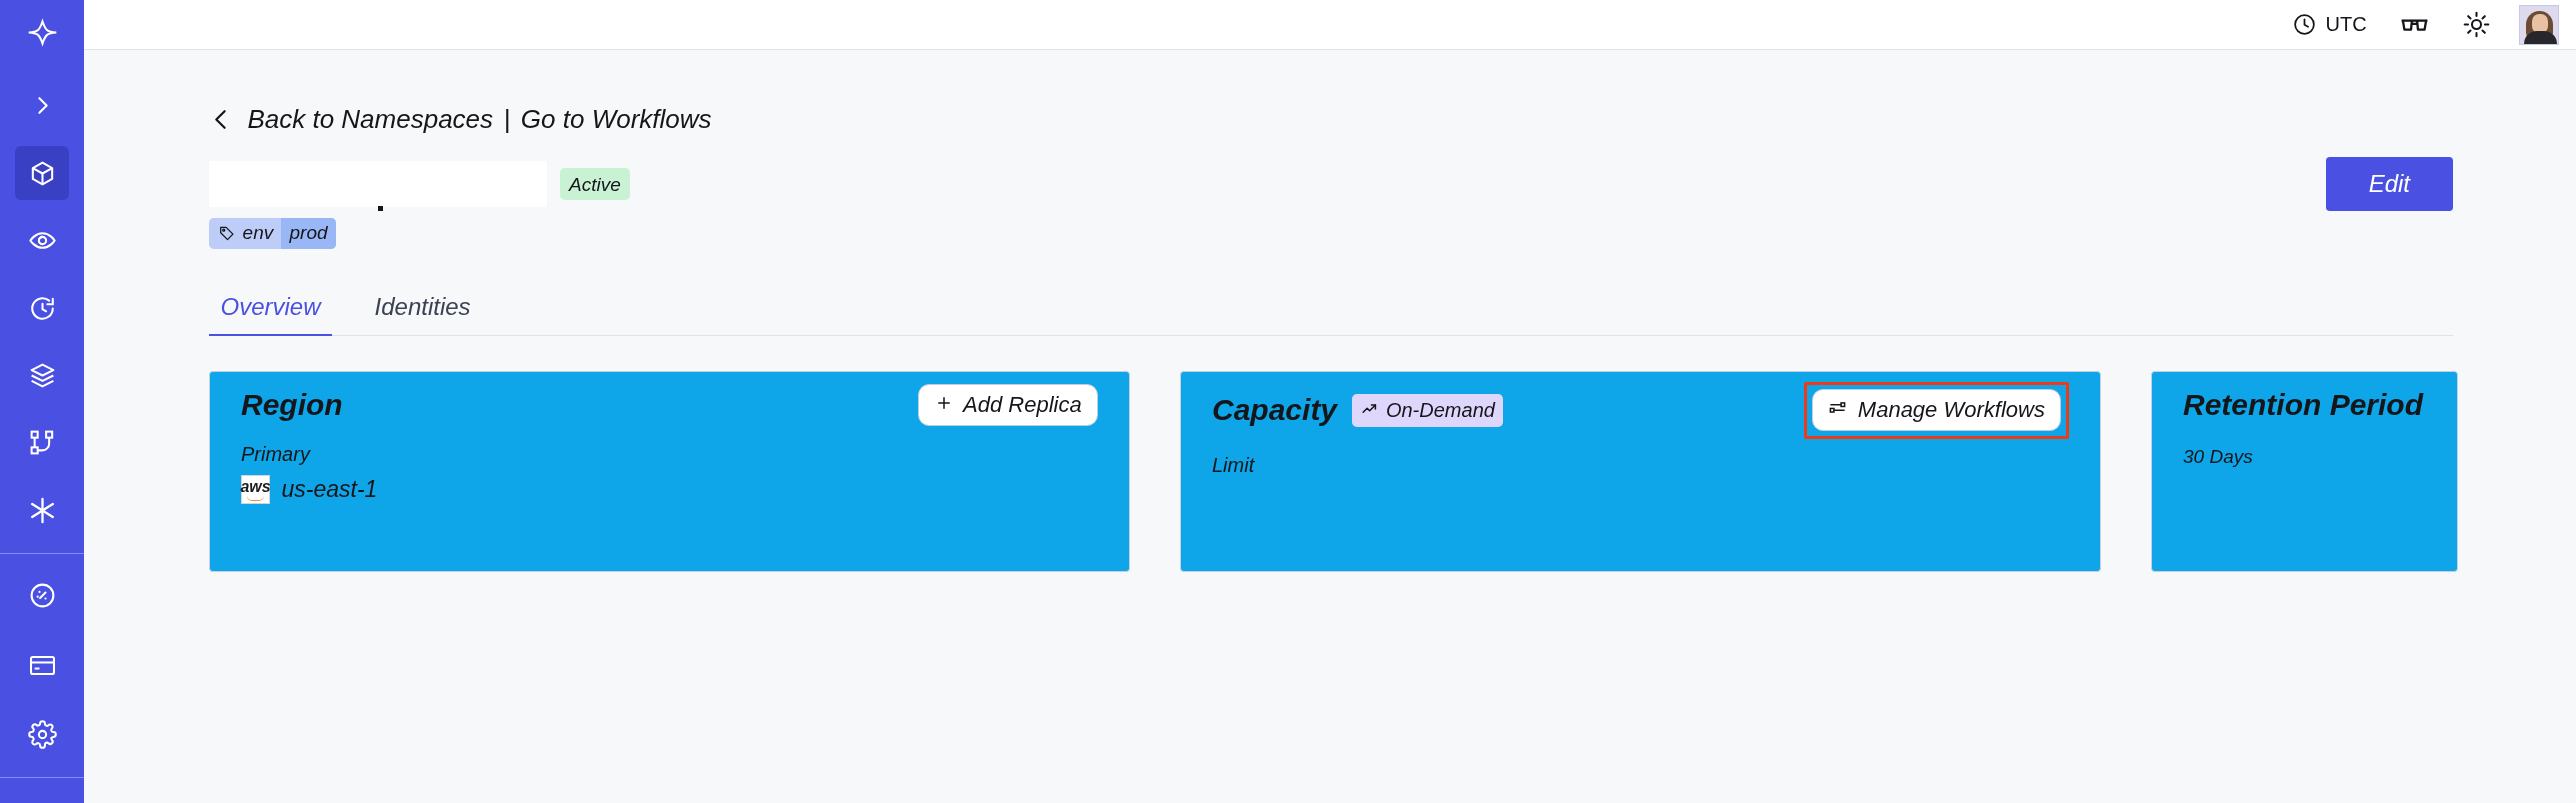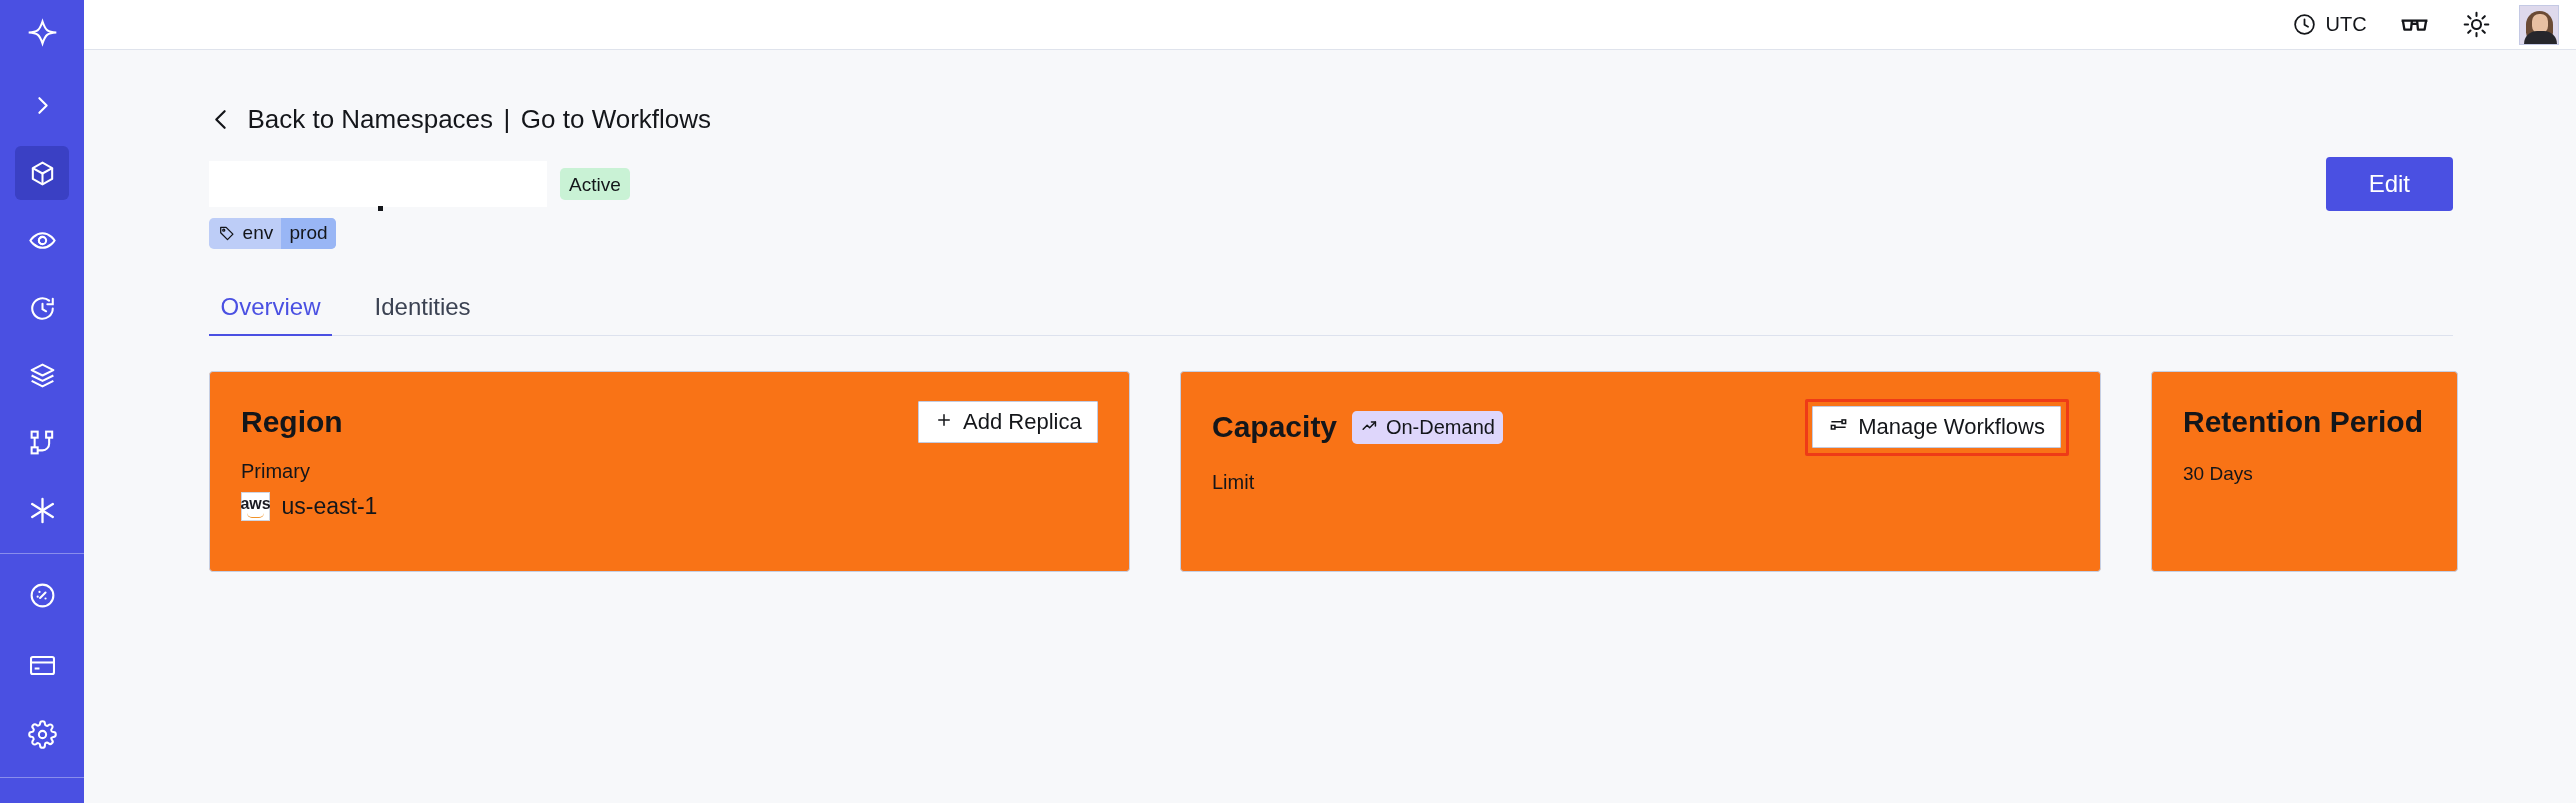--- a/index.html
+++ b/index.html
@@ -78,20 +78,21 @@
   #avatar .av-body {
     position: absolute; left: 3.8px; bottom: 0; width: 33px; height: 12.5px;
     background: #26262c; border-radius: 13.4px 13.4px 0 0;
   }
 
   
   #page {
     flex: 1 1 auto;
     padding: 0 123px 0 125px;
     overflow: hidden;
+    font-style: italic;
   }
 
   
   #breadcrumb {
     display: flex; align-items: center;
     margin-top: 54px;
     font-size: 26px; color: #14161a;
     gap: 0;
   }
   #breadcrumb .chev { margin-right: 13.4px; display:flex; align-items:center; }
@@ -174,41 +175,41 @@
     height: 2.9px; background: #4a50e2;
   }
 
   
   #cards {
     margin-top: 35px;
     display: flex; gap: 50px;
     align-items: stretch;
   }
   .card {
-    background: #f97316;
+    background: #0ea5e9;
     border: 1px solid #c6cfe3;
     border-radius: 3.8px;
     height: 201px;
-    padding: 27px 31px 0 31px;
+    padding: 10px 31px 0 31px;
     position: relative;
   }
   #card-region { flex: 0 0 921px; }
   #card-capacity { flex: 0 0 921px; }
   #card-retention { flex: 0 0 307px; }
   .card-head {
     display: flex; align-items: center; gap: 15.3px;
     min-height: 46px;
   }
   .card-title { font-size: 30px; font-weight: bold; color: #14161a; }
   .card-sub { font-size: 20px; color: #14161a; margin-top: 15.3px; }
   .card-val { font-size: 23px; color: #14161a; margin-top: 9.6px; display:flex; align-items:center; gap: 11.5px; }
   .card-action { margin-left: auto; }
   .btn-sm {
     display: flex; align-items: center; justify-content: center; gap: 10.5px;
-    background: #ffffff; border: 1px solid #c3cbe0; border-radius: 1px;
+    background: #ffffff; border: 1px solid #c3cbe0; border-radius: 11px;
     font-size: 22px; color: #14161a;
     height: 42px; padding: 0 15.3px; white-space: nowrap;
   }
   #ondemand-badge {
     display: inline-flex; align-items: center; gap: 7.7px;
     background: #ded6fb; color: #14161a;
     font-size: 20px; border-radius: 4.8px;
     height: 33px; padding: 0 8.6px;
   }
   #manage-capacity-wrap {

